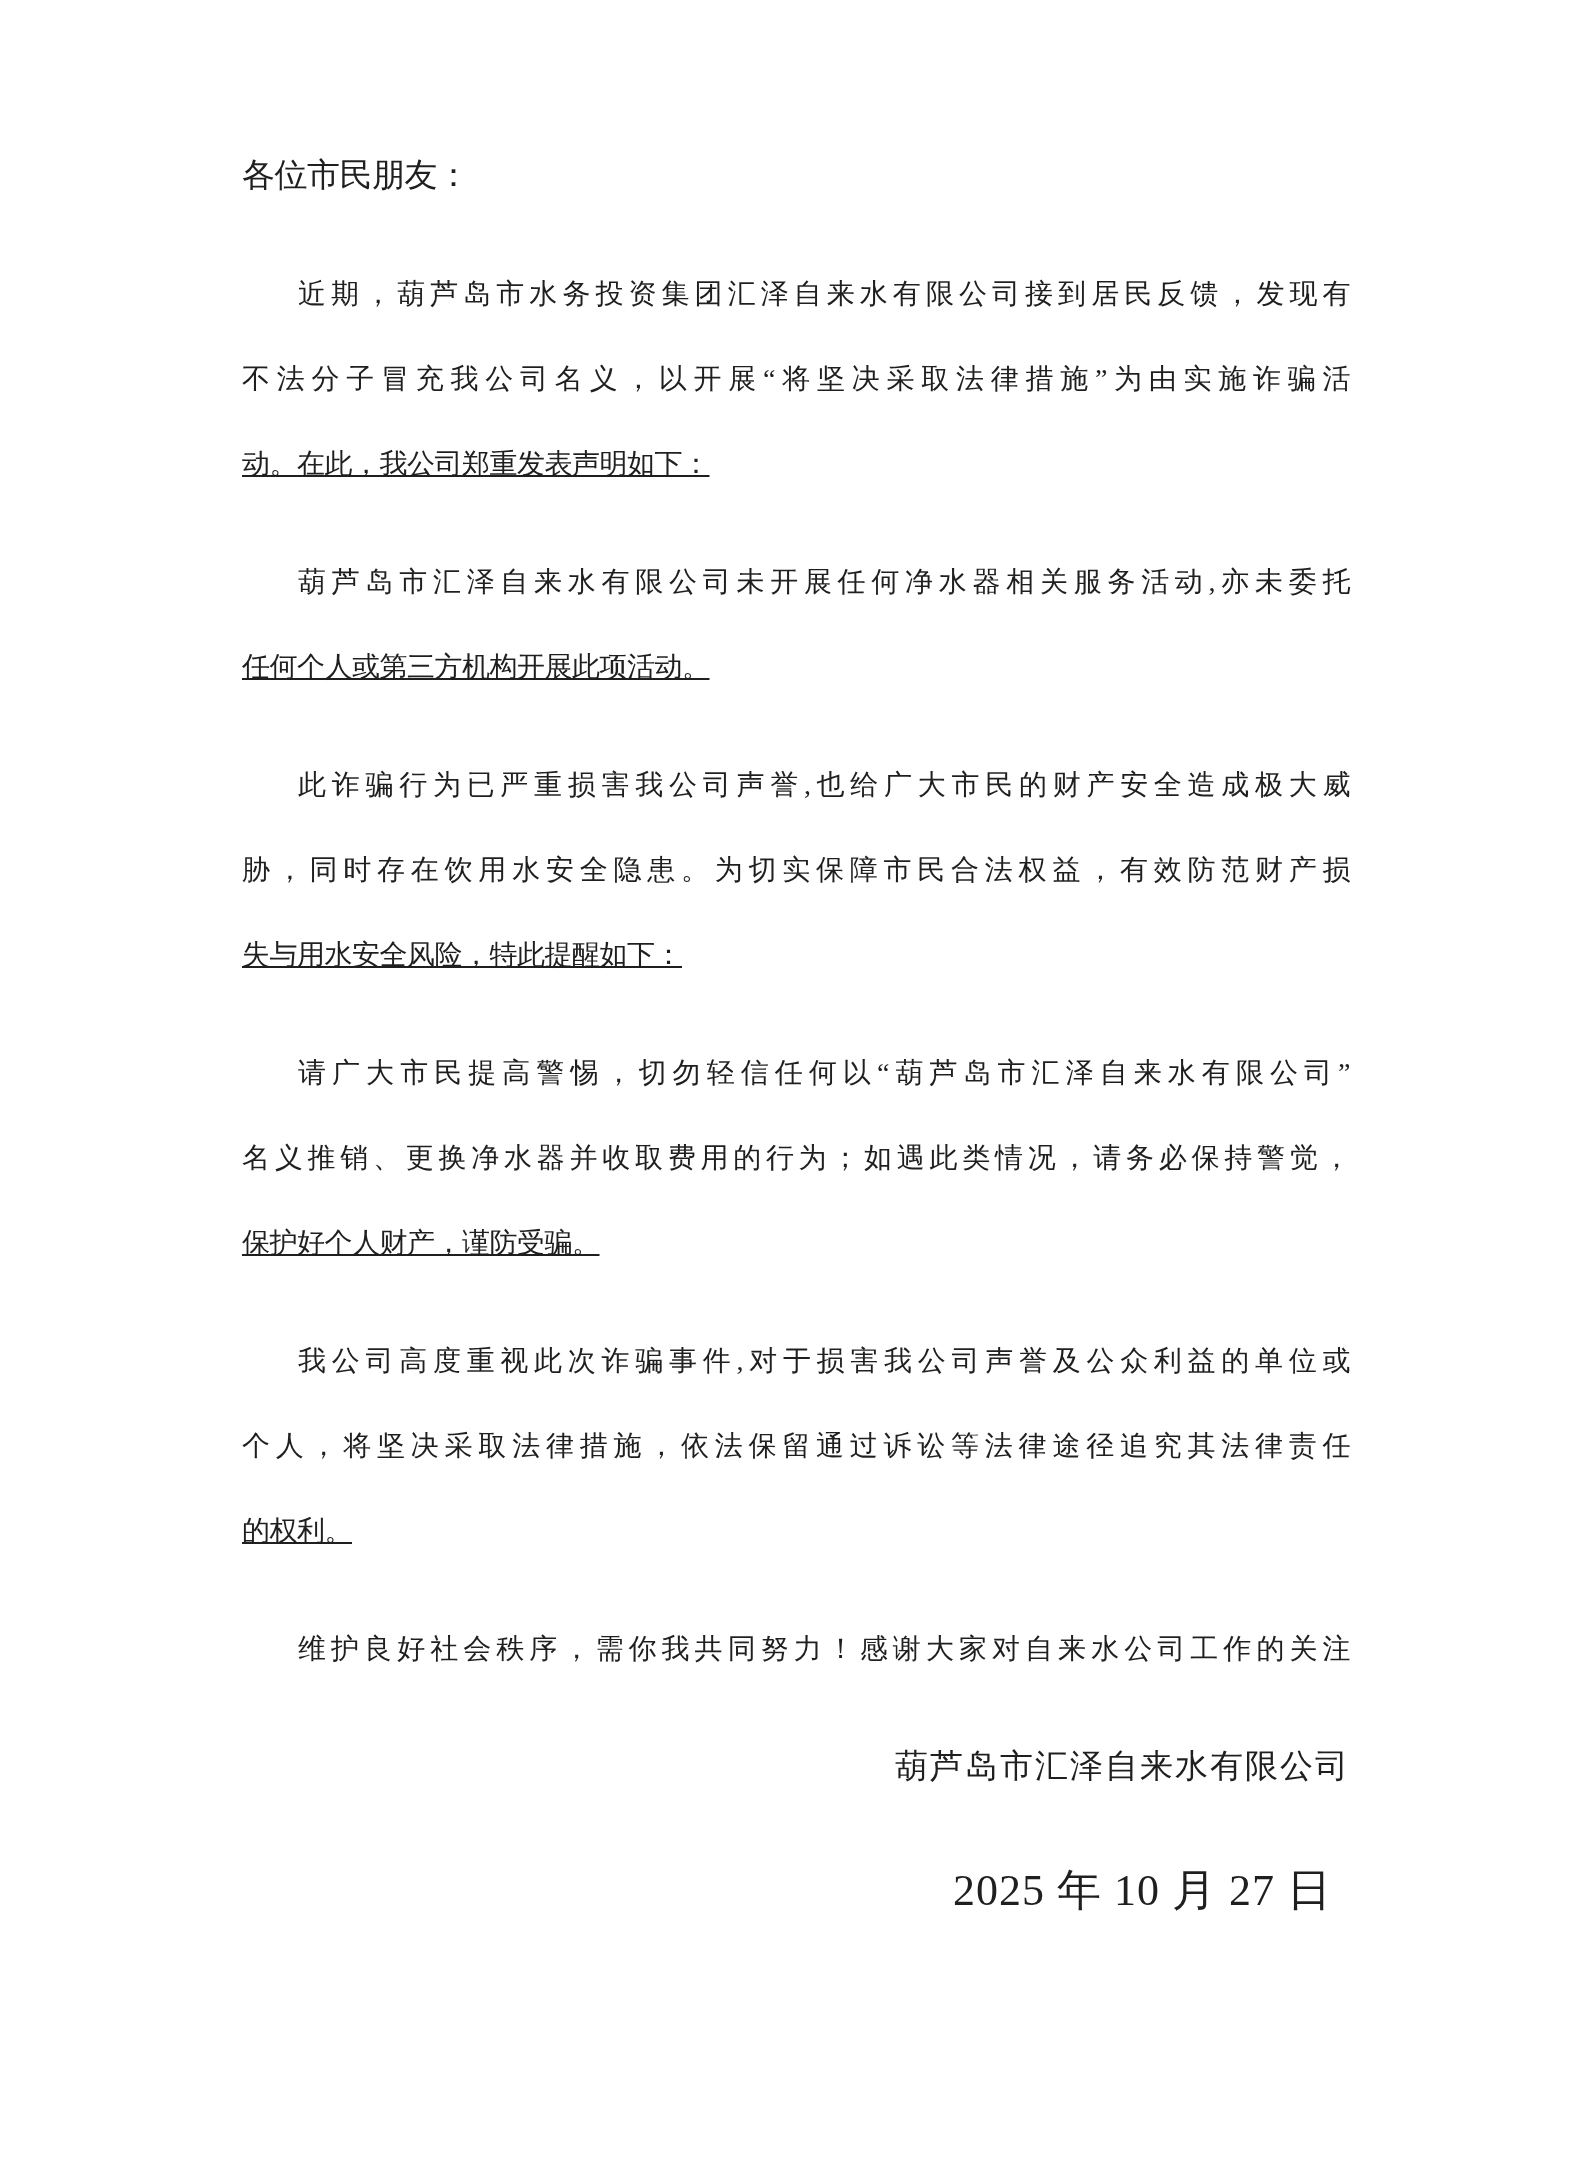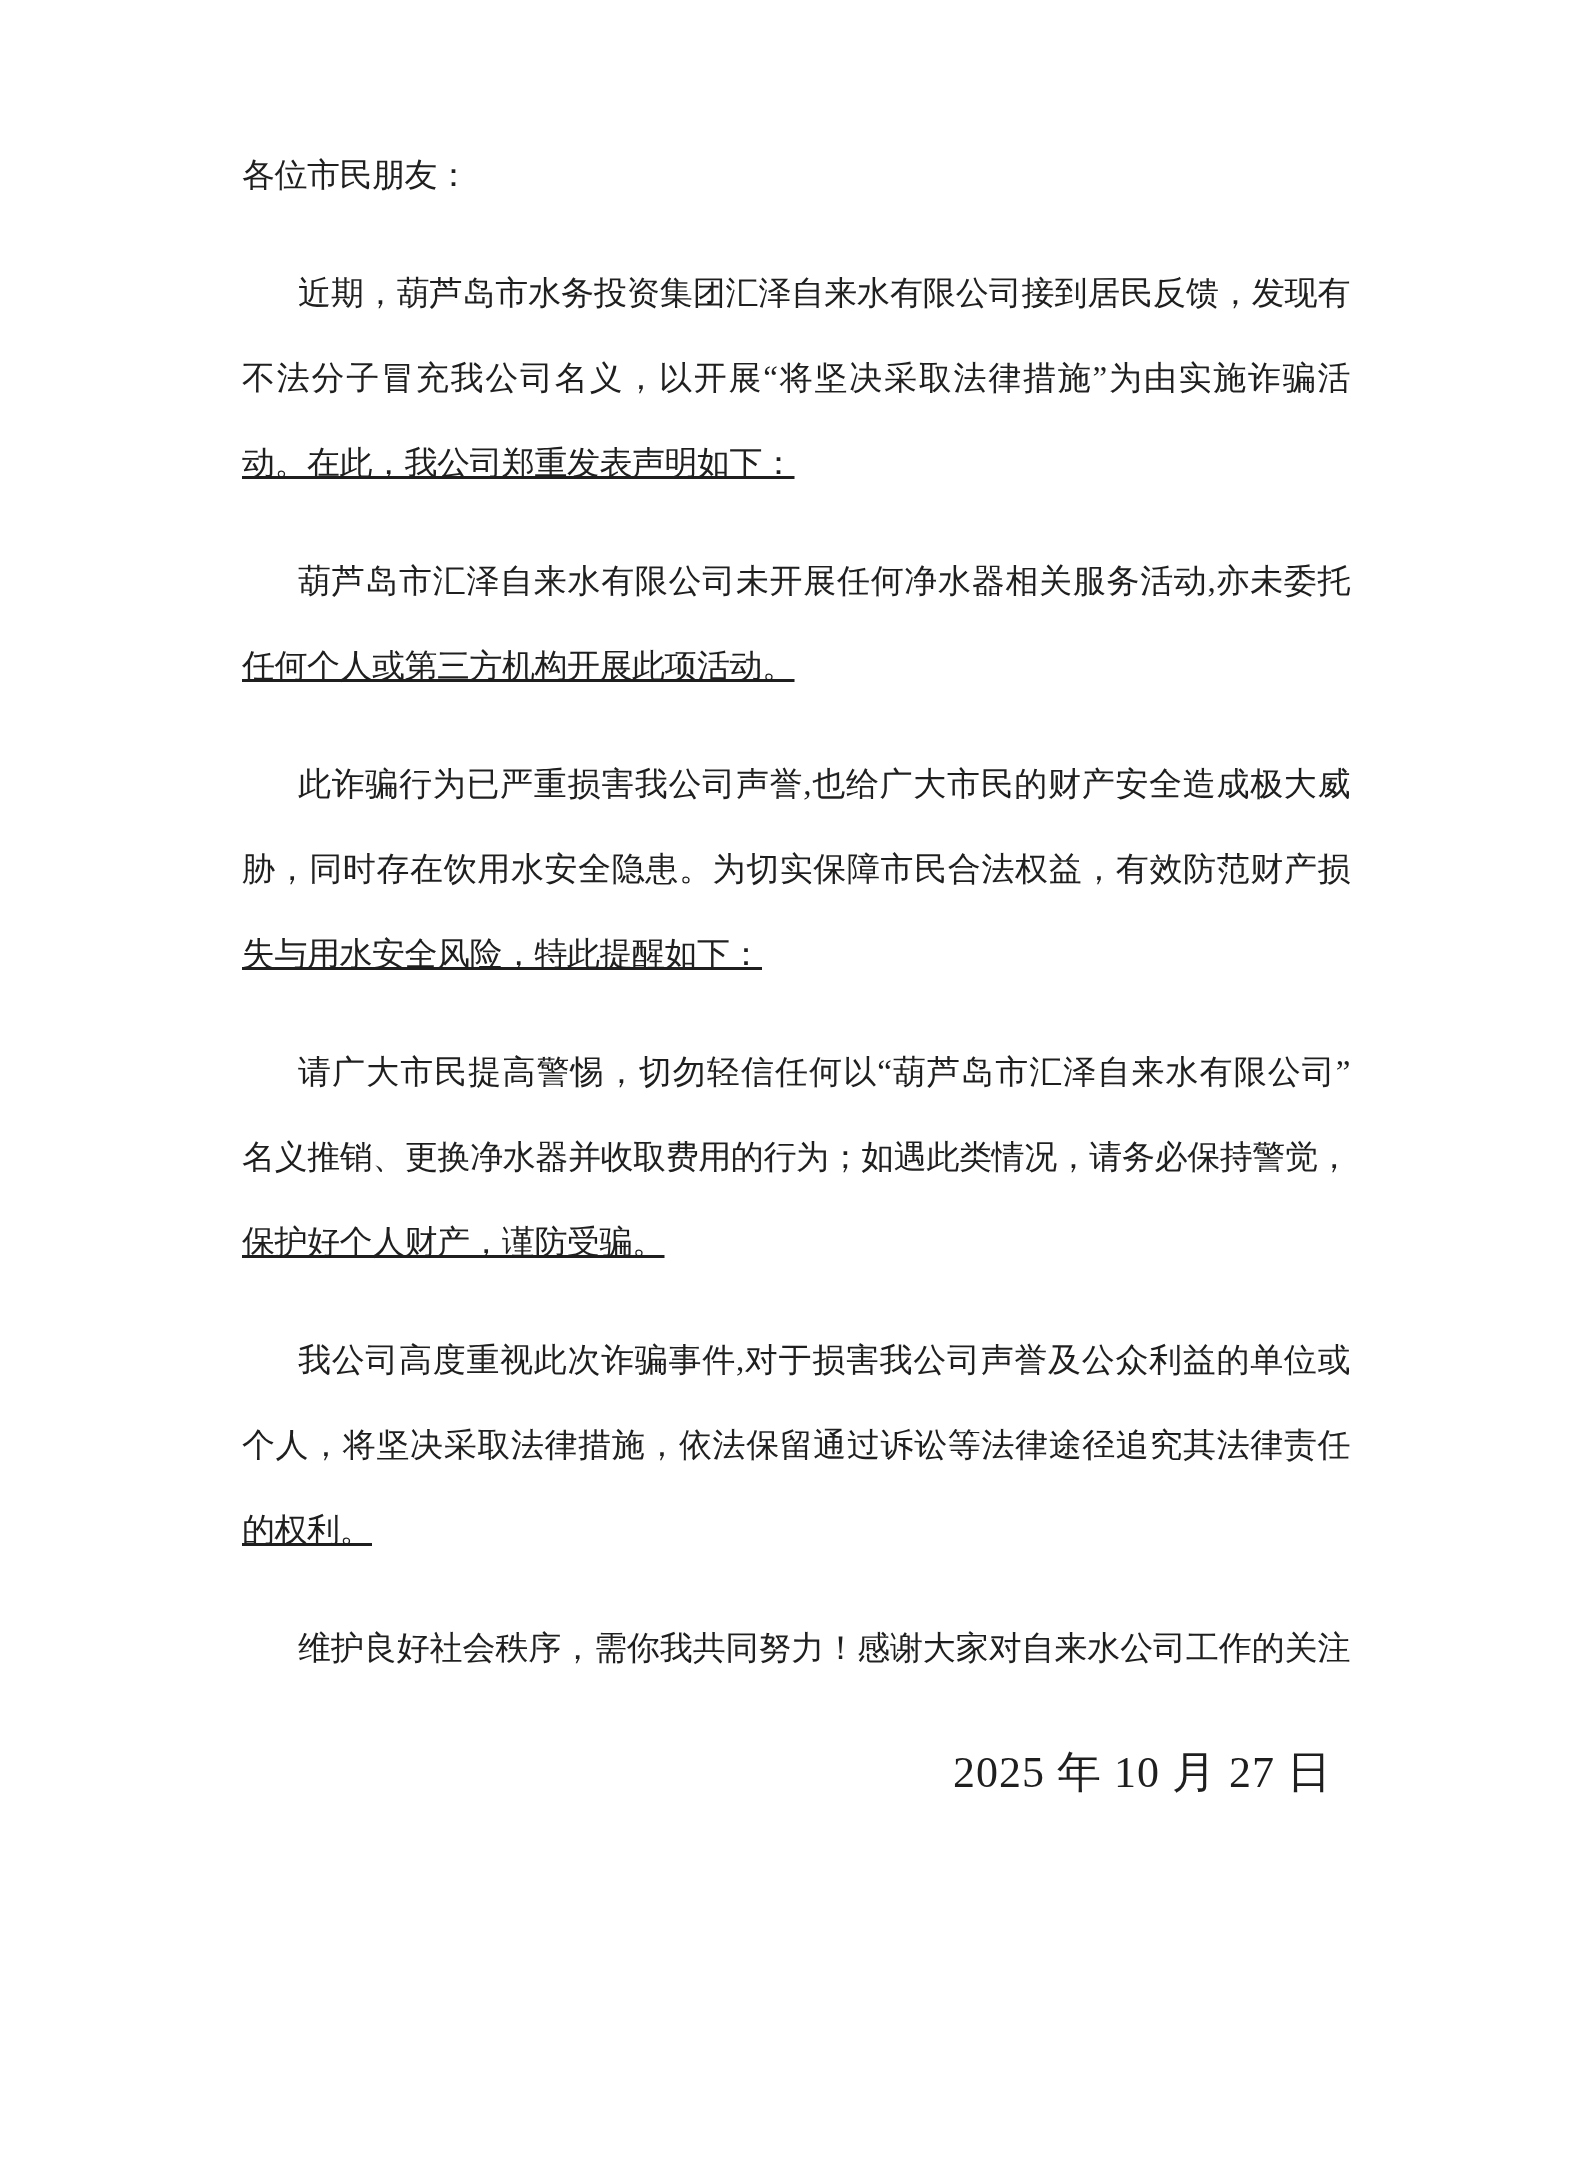--- a/index.html
+++ b/index.html
@@ -16,21 +16,21 @@
     font-family: "Liberation Serif", "DejaVu Serif", serif;
     color: #1f1f1f;
   }
   .doc {
     position: absolute;
     left: 242px;
     top: 133px;
     width: 1108px;
   }
   .line {
-    font-size: 33px;
+    font-size: 28px;
     line-height: 85px;
     letter-spacing: -0.5px;
     text-align: justify;
     text-align-last: justify;
     white-space: normal;
     color: #1f1f1f;
   }
   .line.last {
     text-align-last: left;
     text-decoration: underline;
@@ -93,16 +93,17 @@
         <div class="paragraph">
           <div class="line indent">我公司高度重视此次诈骗事件,对于损害我公司声誉及公众利益的单位或</div>
           <div class="line">个人，将坚决采取法律措施，依法保留通过诉讼等法律途径追究其法律责任</div>
           <div class="line last">的权利。</div>
         </div>
         <div class="paragraph">
           <div class="line indent">维护良好社会秩序，需你我共同努力！感谢大家对自来水公司工作的关注</div>
         </div>
       </div>
 
+    <div class="signature">葫芦岛市汇泽自来水有限公司</div>
 
     <div class="date">2025 年 10 月 27 日</div>
   </div>
 </div>
 
 </body></html>

